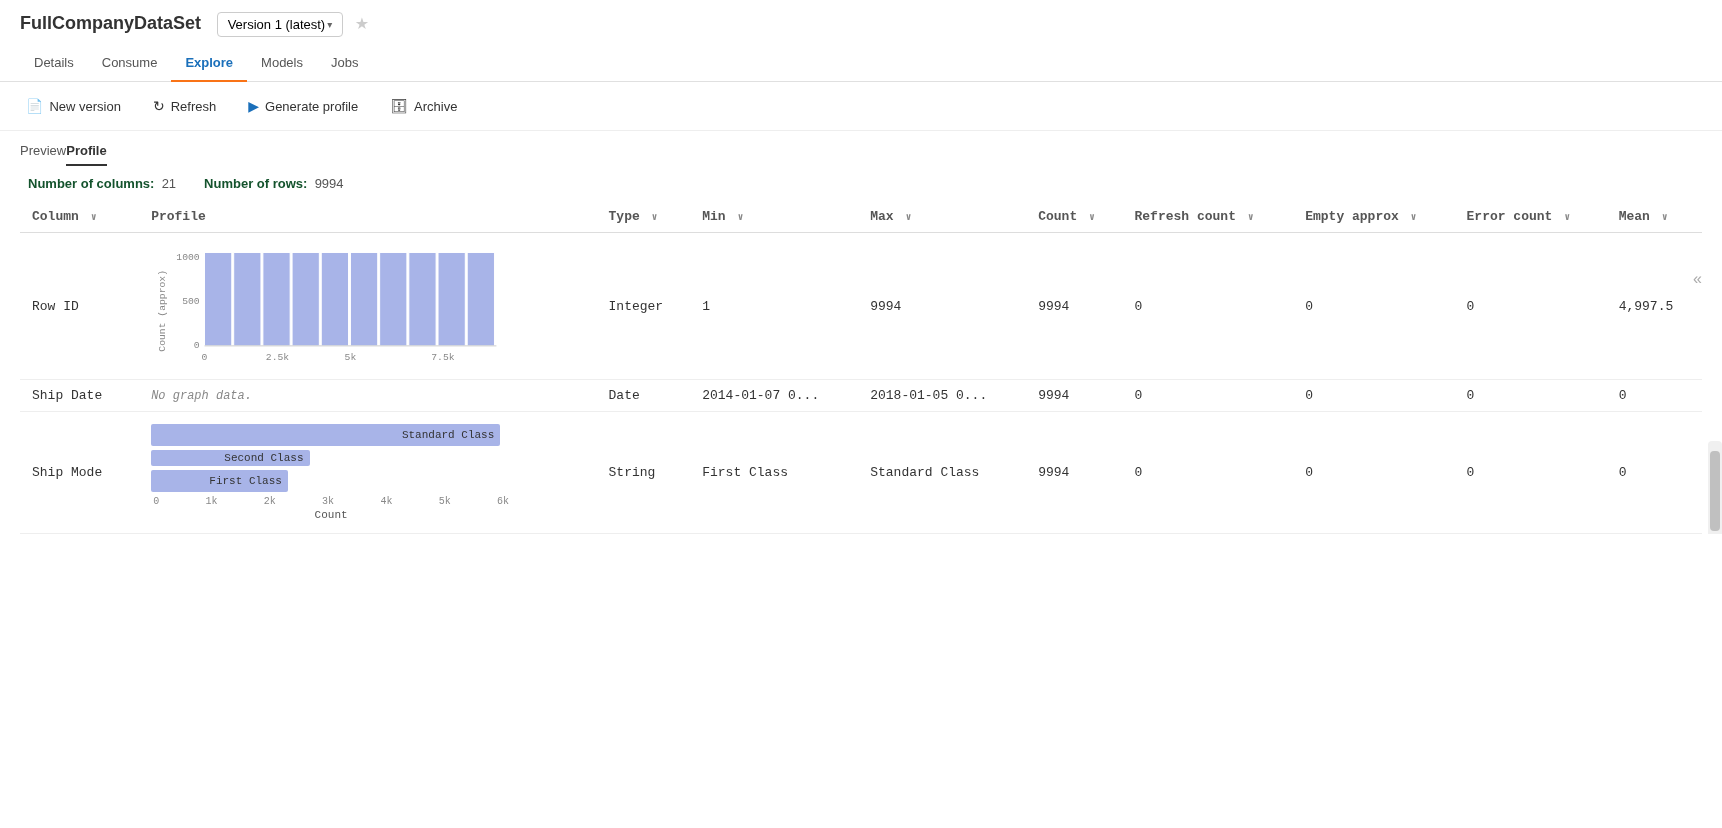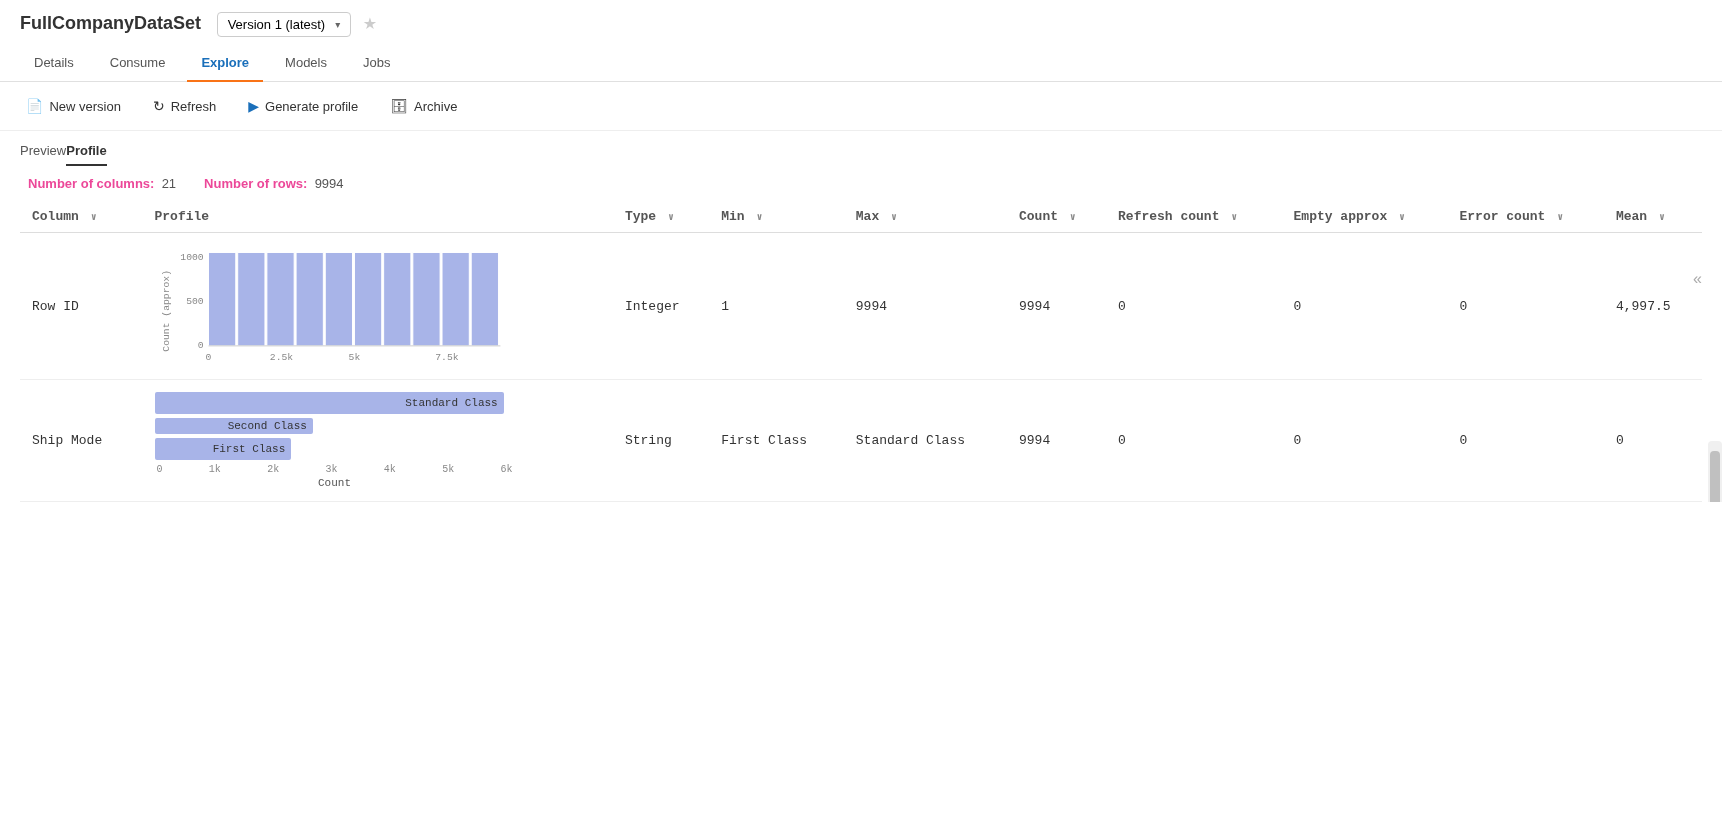--- a/index.html
+++ b/index.html
@@ -1,37 +1,37 @@
 <!DOCTYPE html>
 <html><head>
   <meta charset="utf-8">
   <style>
     * { box-sizing: border-box; margin: 0; padding: 0; }
     body { font-family: 'Segoe UI', Arial, sans-serif; font-size: 13px; color: #333; background: #fff; overflow-x: hidden; }
 
     .app-header { padding: 12px 4px 0 20px; }
     .app-title { font-size: 18px; font-weight: 600; color: #333; display: inline-block; margin-right: 12px; }
-    .version-selector { display: inline-flex; align-items: center; border: 1px solid #ccc; border-radius: 4px; padding: 4px 10px; font-size: 13px; cursor: pointer; gap: 10px; background: #fff; }
+    .version-selector { display: inline-flex; align-items: center; border: 1px solid #ccc; border-radius: 4px; padding: 4px 10px; font-size: 13px; cursor: pointer; gap: 2px; background: #fff; }
     .version-selector .chevron { font-size: 10px; color: #666; }
     .star-icon { margin-left: 8px; color: #ccc; font-size: 16px; cursor: pointer; }
 
-    .nav-tabs { display: flex; padding: 0 20px; border-bottom: 1px solid #e0e0e0; margin-top: 8px; gap: 8px; }
+    .nav-tabs { display: flex; padding: 0 20px; border-bottom: 1px solid #e0e0e0; margin-top: 8px; gap: 0; }
     .nav-tab { padding: 10px 14px; font-size: 13px; cursor: pointer; color: #555; border-bottom: 2px solid transparent; margin-bottom: -1px; }
     .nav-tab.active { color: #1a6fba; border-bottom: 2px solid #f97316; font-weight: 600; }
 
     .toolbar { display: flex; align-items: center; padding: 12px 20px; gap: 20px; border-bottom: 1px solid #eee; }
     .toolbar-btn { display: flex; align-items: center; gap: 6px; font-size: 13px; color: #333; cursor: pointer; background: none; border: none; padding: 4px 6px; }
     .toolbar-icon { font-size: 14px; }
 
     .sub-tabs { display: flex; padding: 12px 20px 0 20px; }
     .sub-tab { font-size: 13px; cursor: pointer; color: #555; padding-bottom: 6px; border-bottom: 2px solid transparent; }
     .sub-tab.active { color: #333; border-bottom: 2px solid #333; font-weight: 600; }
 
     .meta-info { padding: 10px 20px; font-size: 13px; color: #555; display: flex; gap: 20px; }
-    .meta-bold { font-weight: 600; color: #ec4899; padding-left: 8px; }
+    .meta-bold { font-weight: 600; color: #14532d; padding-left: 8px; }
 
     .profile-table-wrapper { padding: 0 20px; overflow-x: auto; position: relative; font-family: Liberation Mono, monospace; }
     .profile-table { width: 100%; border-collapse: collapse; font-size: 13px; }
     .profile-table thead th {
       text-align: left;
       padding: 8px 12px;
       border-bottom: 1px solid #ddd;
       color: #555;
       font-weight: 600;
       white-space: nowrap;
@@ -201,20 +201,34 @@
         <td class="col-num">9994</td>
         <td class="col-count">9994</td>
         <td class="col-count">0</td>
         <td class="col-count">0</td>
         <td class="col-count">0</td>
         <td class="col-num">4,997.5</td>
       </tr>
 
 
 
+      <tr>
+        <td class="col-name">Ship Date</td>
+        <td class="col-profile">
+          <span class="no-graph">No graph data.</span>
+        </td>
+        <td class="col-type">Date</td>
+        <td class="col-num">2014-01-07 0...</td>
+        <td class="col-num">2018-01-05 0...</td>
+        <td class="col-count">9994</td>
+        <td class="col-count">0</td>
+        <td class="col-count">0</td>
+        <td class="col-count">0</td>
+        <td class="col-num">0</td>
+      </tr>
 
       <tr>
         <td class="col-name">Ship Mode</td>
         <td class="col-profile">
 
           <div class="bar-chart-container">
 
             <div style="position:relative; margin-bottom:4px;">
               <div style="width:97%; height:22px; background:#a8b4e8; border-radius:2px; display:flex; align-items:center; justify-content:flex-end; padding-right:6px;">
                 <span style="font-size:11px; color:#333;">Standard Class</span>

